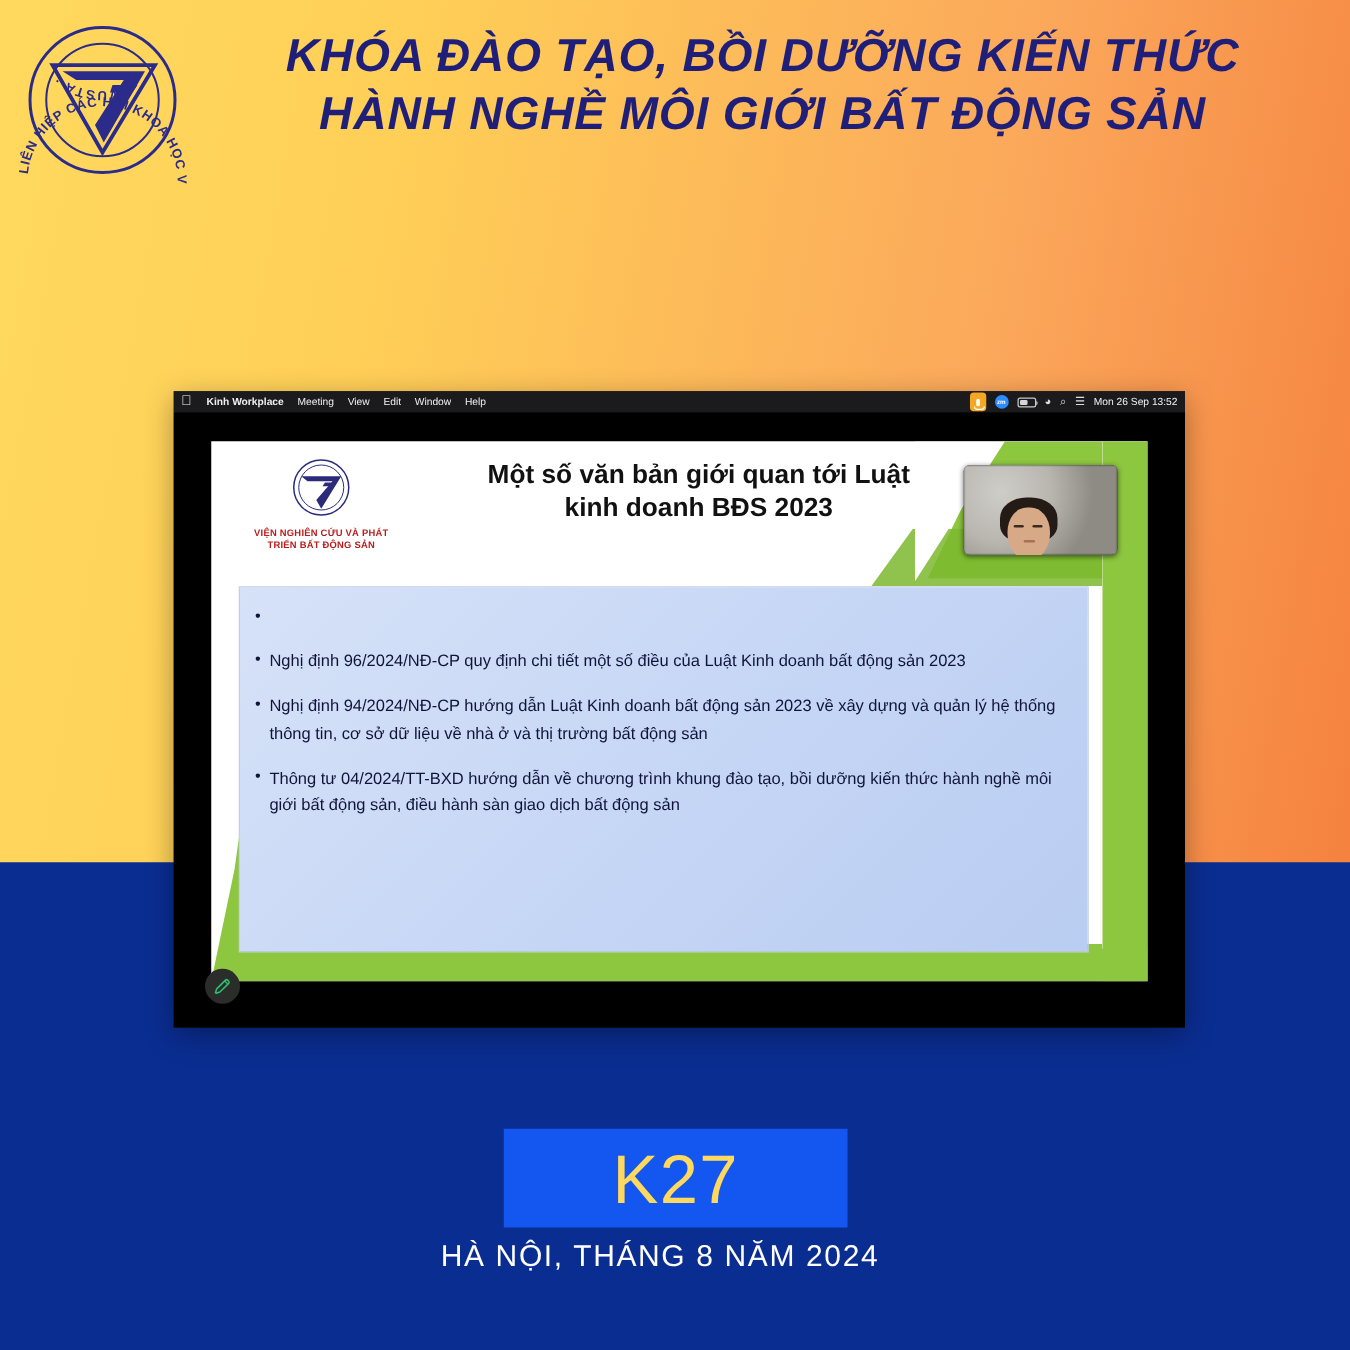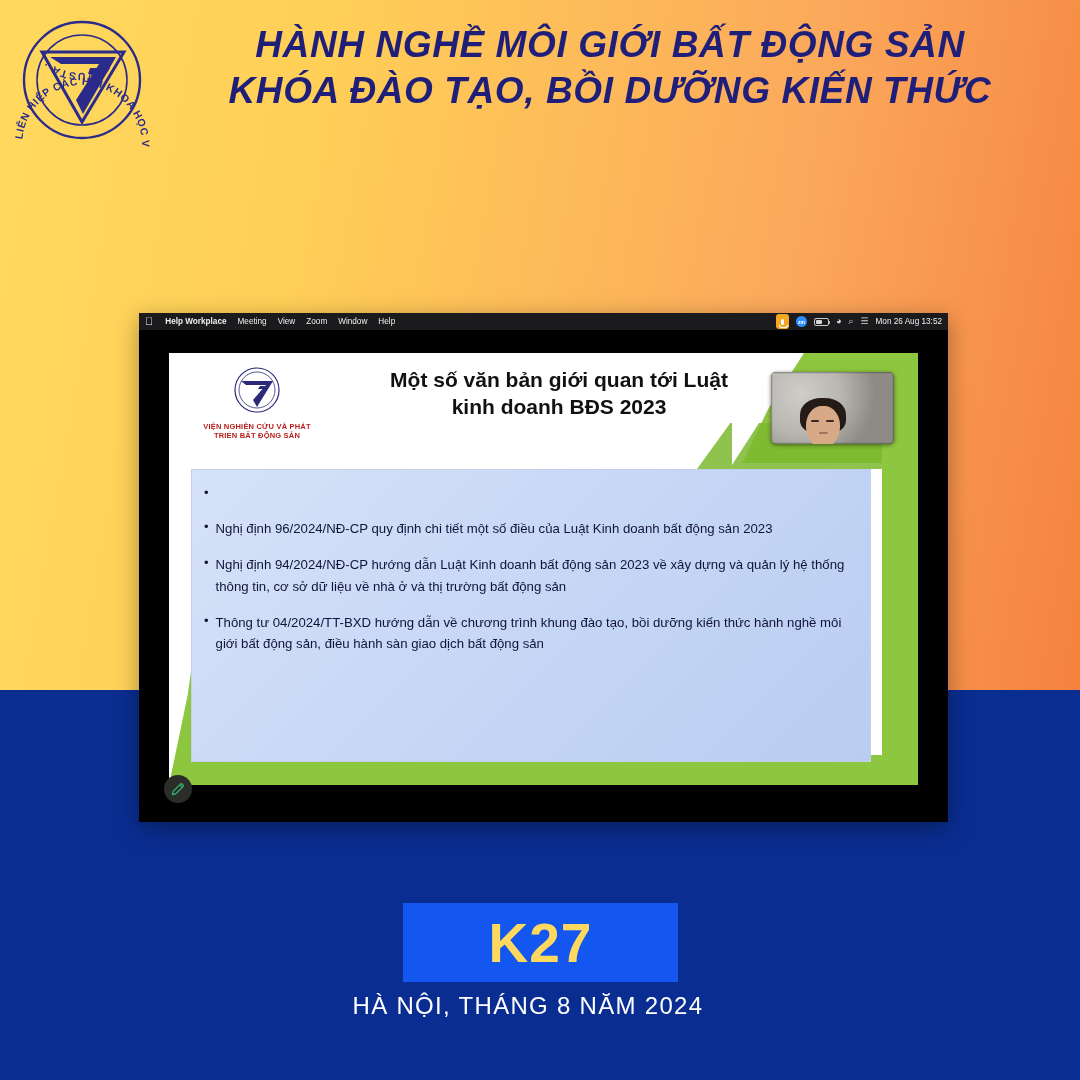--- a/index.html
+++ b/index.html
@@ -179,21 +179,21 @@
     border-radius:50%; background:#2b2d2b;
     display:flex; align-items:center; justify-content:center; z-index:7;
   }
 
   
   #k-badge{
     position:absolute; left:403px; top:903px; width:275px; height:79px;
     background:#1456F0; display:flex; align-items:center; justify-content:center;
   }
   #k-badge-label{
-    color:#FFD95E; font-weight:bold; font-size:55px; letter-spacing:1px;
+    color:#FFD95E; font-weight:normal; font-size:55px; letter-spacing:1px;
   }
   #footer-caption{
     position:absolute; left:0; top:992px; width:1056px; text-align:center;
     color:#ffffff; font-size:24px; letter-spacing:1.3px;
   }
 </style>
 </head>
 <body>
 
 <div id="poster-top-bg"></div>
@@ -215,34 +215,34 @@
       <text font-family="'Liberation Sans',sans-serif" font-size="10.5" font-weight="bold" fill="#2B2B8C" letter-spacing="0.6">
         <textPath href="#ringTop" startOffset="3%">LIÊN HIỆP CÁC HỘI KHOA HỌC VÀ KỸ THUẬT VIỆT NAM</textPath>
       </text>
       <text font-family="'Liberation Sans',sans-serif" font-size="10.5" font-weight="bold" fill="#2B2B8C" letter-spacing="1.6">
         <textPath href="#ringBot" startOffset="38%">· VUSTA ·</textPath>
       </text>
     </svg>
   </div>
 
   <div id="header-titles">
+    <div class="header-line">KHÓA ĐÀO TẠO, BỒI DƯỠNG KIẾN THỨC</div>
     <div class="header-line">HÀNH NGHỀ MÔI GIỚI BẤT ĐỘNG SẢN</div>
-    <div class="header-line">KHÓA ĐÀO TẠO, BỒI DƯỠNG KIẾN THỨC</div>
   </div>
 </div>
 
 <div id="zoom-window">
 
   <div id="menu-bar">
     <div class="menu-left">
       <span id="apple-icon"></span>
-      <span class="menu-item bold">Help Workplace</span>
+      <span class="menu-item bold">Kinh Workplace</span>
       <span class="menu-item">Meeting</span>
       <span class="menu-item">View</span>
-      <span class="menu-item">Zoom</span>
+      <span class="menu-item">Edit</span>
       <span class="menu-item">Window</span>
       <span class="menu-item">Help</span>
     </div>
 
     <div class="menu-right">
       <span class="status-icon">
         <span id="mic-status">
             <span id="mic-glyph"></span>
           </span>
       </span>
@@ -250,21 +250,21 @@
         <span id="zoom-status">zm</span>
       </span>
       <span class="status-icon">
         <span id="battery-status">
             <span id="battery-fill"></span>
           </span>
       </span>
       <span class="glyph-status">◕</span>
       <span class="glyph-status">⌕</span>
       <span class="glyph-status">☰</span>
-      <span id="clock-status">Mon 26 Aug  13:52</span>
+      <span id="clock-status">Mon 26 Sep  13:52</span>
     </div>
   </div>
 
   <div id="meeting-stage">
 
     <div id="slide-surface">
       <div class="green-band-right"></div>
       <div class="green-title-wedge"></div>
       <div class="green-title-wedge2"></div>
       <div class="white-title-wedge"></div>

